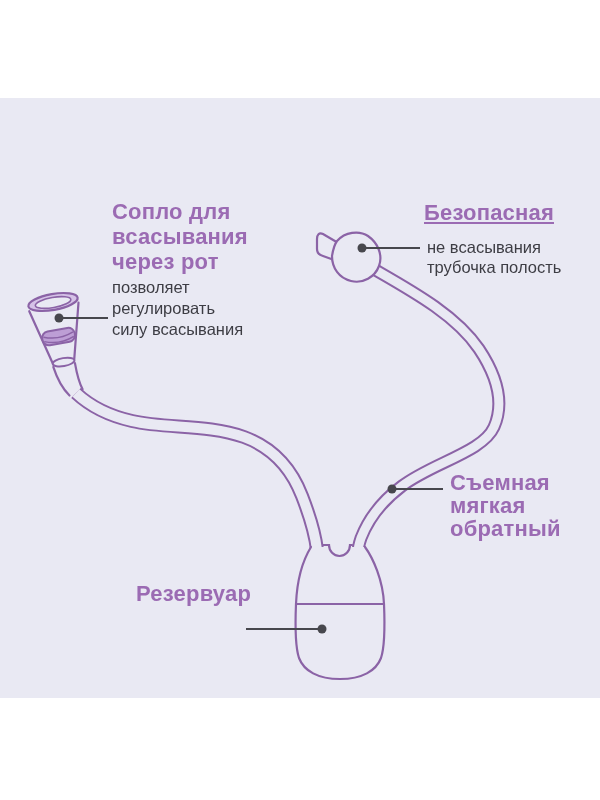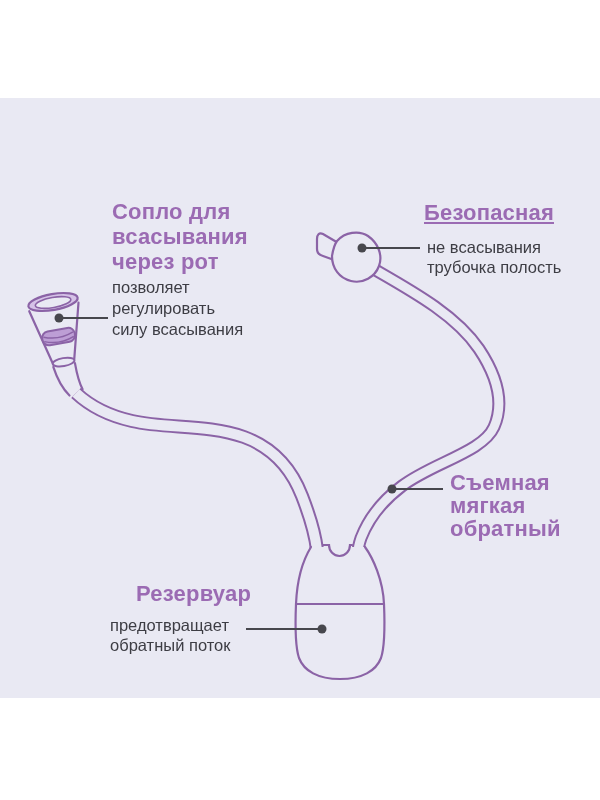--- a/index.html
+++ b/index.html
@@ -122,17 +122,13 @@
 
   <div class="label-block label-title" id="tb-title">
     <span>Съемная</span>
     <span>мягкая</span>
     <span>обратный</span>
   </div>
 
   <div class="label-block label-title" id="rv-title">
     <span>Резервуар</span>
   </div>
-  <div class="label-block label-desc" id="rv-desc">
-    <span>предотвращает</span>
-    <span>обратный поток</span>
-  </div>
 </div>
 
 </body></html>

